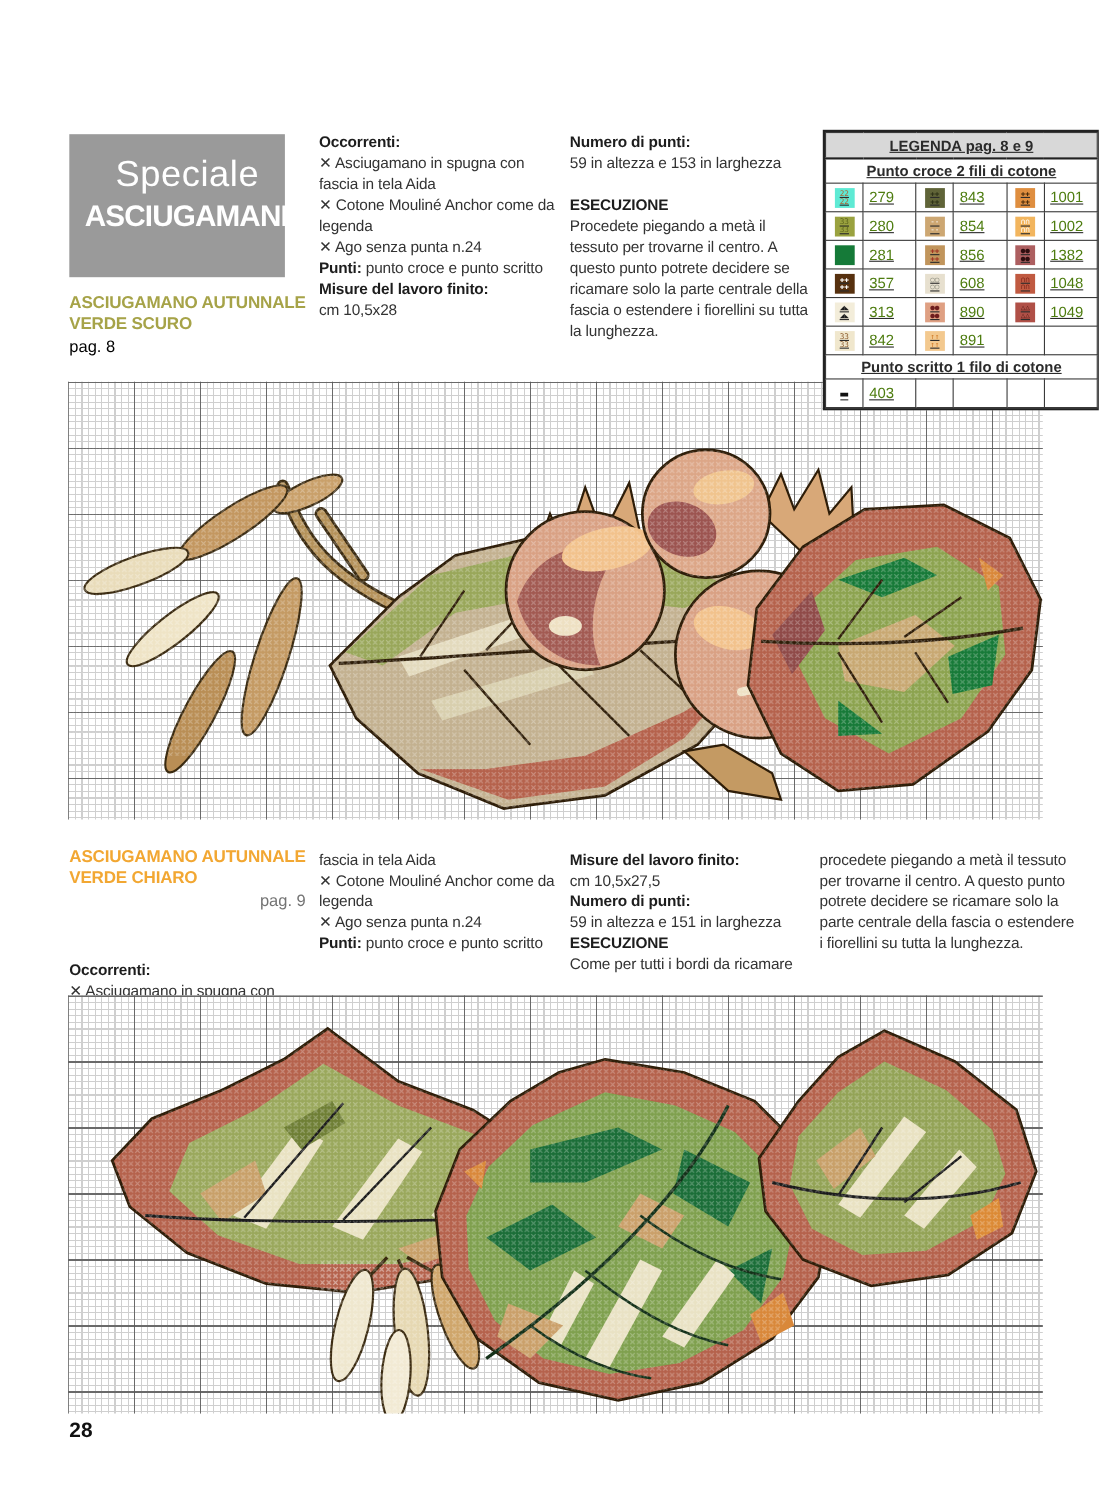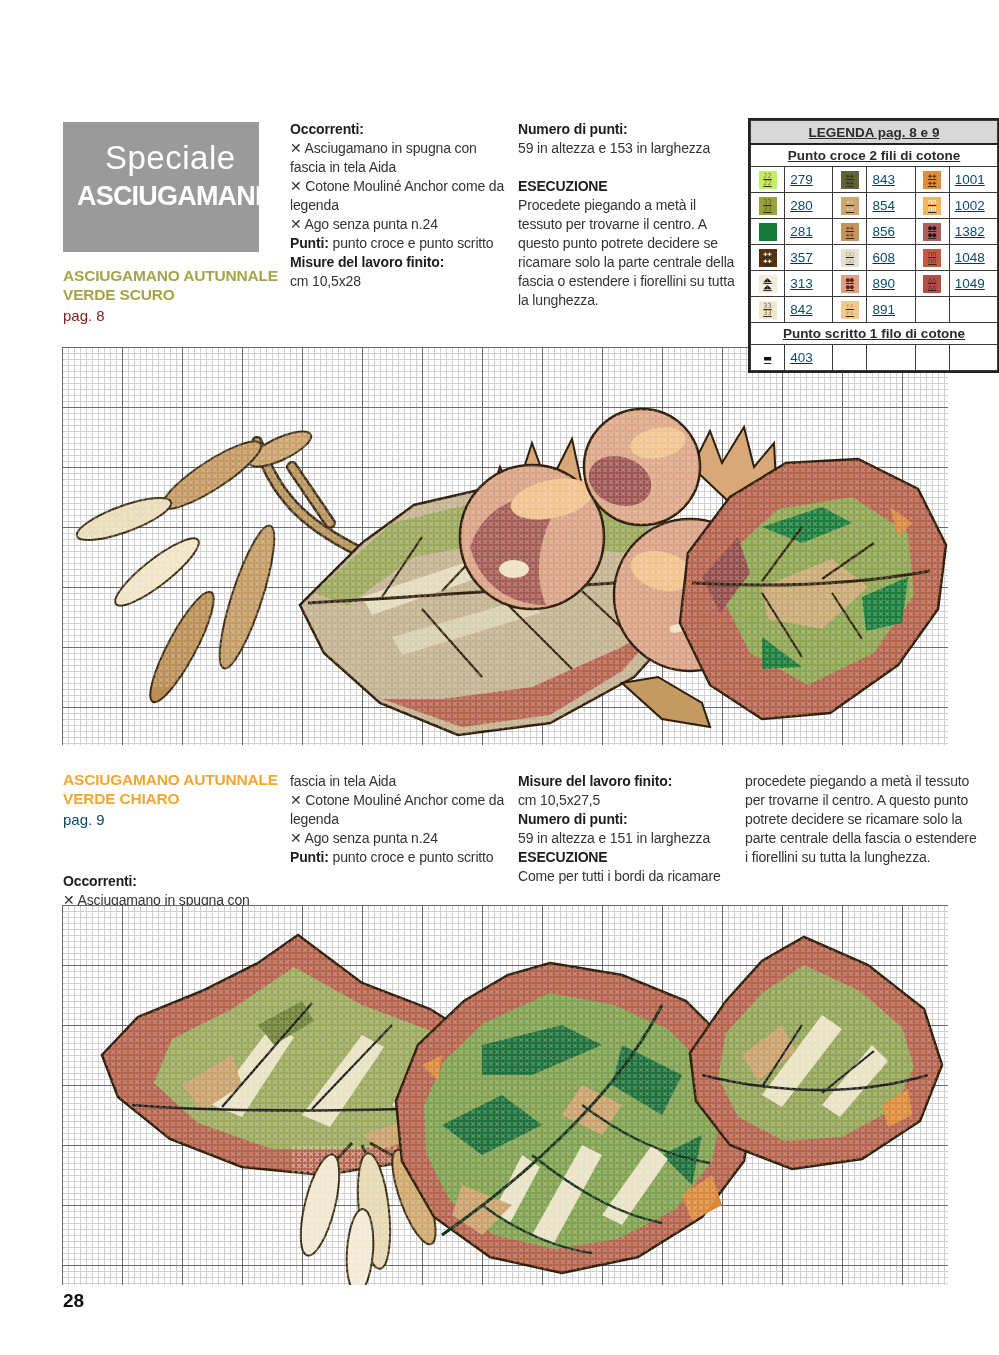--- a/index.html
+++ b/index.html
@@ -11,42 +11,42 @@
            color:#fff;box-sizing:border-box;padding:16px 0 0 14px;}
   .kicker{font-size:33px;font-weight:300;line-height:1.2;letter-spacing:.5px;margin-left:28px;}
   .gtitle{font-size:27px;font-weight:bold;line-height:1.35;letter-spacing:-0.8px;}
 
   
   .sec-head{position:absolute;width:215px;}
   .sec1-head{left:63px;top:266px;}
   .sec2-head{left:63px;top:770px;}
   .head-olive{color:#a6a348;font-weight:bold;font-size:15.5px;line-height:19px;letter-spacing:-0.2px;}
   .head-orange{color:#f2a732;font-weight:bold;font-size:15.5px;line-height:19px;letter-spacing:-0.2px;}
-  .pageref{color:#7f1d1d;font-size:15px;margin-top:3px;}
-  .sec2-head .pageref{color:#0c4a6e;}
+  .pageref{color:#000000;font-size:15px;margin-top:3px;}
+  .sec2-head .pageref{color:#737373;text-align:right;}
 
   
   .col{position:absolute;font-size:14px;line-height:19px;letter-spacing:-0.15px;color:#333;}
   .col p{margin:0;}
   .col .gap{height:19px;}
   .col b{color:#1d1d1d;}
   .c1-2{left:290px;top:120px;width:218px;}
   .c1-3{left:518px;top:120px;width:224px;}
   .s2c1{left:63px;top:872px;width:218px;}
   .s2c2{left:290px;top:772px;width:220px;}
   .s2c3{left:518px;top:772px;width:224px;}
   .s2c4{left:745px;top:772px;width:235px;}
 
   
   .legend{position:absolute;left:748px;top:118px;width:248px;background:#fff;border:2px solid #222;z-index:5;}
   .legend table{width:100%;border-collapse:collapse;table-layout:fixed;text-decoration:underline;}
   .legend td{border:1px solid #3a3a3a;height:25px;padding:0;overflow:hidden;}
   .legend .leg-title td{background:#d8d8d8;font-weight:bold;font-size:13.5px;text-align:center;height:22px;border-bottom:2px solid #222;}
   .legend .leg-sub td{font-weight:bold;font-size:13.5px;text-align:center;height:21px;}
-  .legend .code{font-size:13.5px;padding-left:5px;color:#0c4a6e;}
+  .legend .code{font-size:13.5px;padding-left:5px;color:#4d7c0f;}
   .swatch{width:18px;height:18px;margin:0 auto;display:flex;flex-direction:column;
           align-items:center;justify-content:center;}
   .swatch span{display:block;font-size:7px;line-height:7px;white-space:pre;
                font-family:"DejaVu Sans Mono",monospace;}
   .swatch.big span{font-size:12px;line-height:12px;}
 
   
   .chart{position:absolute;background-color:#fff;background-image:
     repeating-linear-gradient(to right, rgba(88,88,88,.85) 0 1px, transparent 1px 60px),
     repeating-linear-gradient(to bottom, rgba(88,88,88,.85) 0 1px, transparent 1px 60px),
@@ -104,21 +104,21 @@
         </colgroup>
       <tbody id="legend-body">
           <tr class="leg-title">
             <td colspan="6">LEGENDA pag. 8 e 9</td>
           </tr>
           <tr class="leg-sub">
             <td colspan="6">Punto croce 2 fili di cotone</td>
           </tr>
           <tr>
             <td>
-              <div class="swatch" style="background: #bef264;">
+              <div class="swatch" style="background: #5eead4;">
                 <span style="color: rgb(169, 104, 58);">22</span>
                 <span style="color: rgb(169, 104, 58);">22</span>
               </div>
             </td>
             <td class="code">279</td>
             <td>
               <div class="swatch" style="background: rgb(96, 100, 56);">
                 <span style="color: rgb(47, 51, 24);">✚✚</span>
                 <span style="color: rgb(47, 51, 24);">✚✚</span>
               </div>

